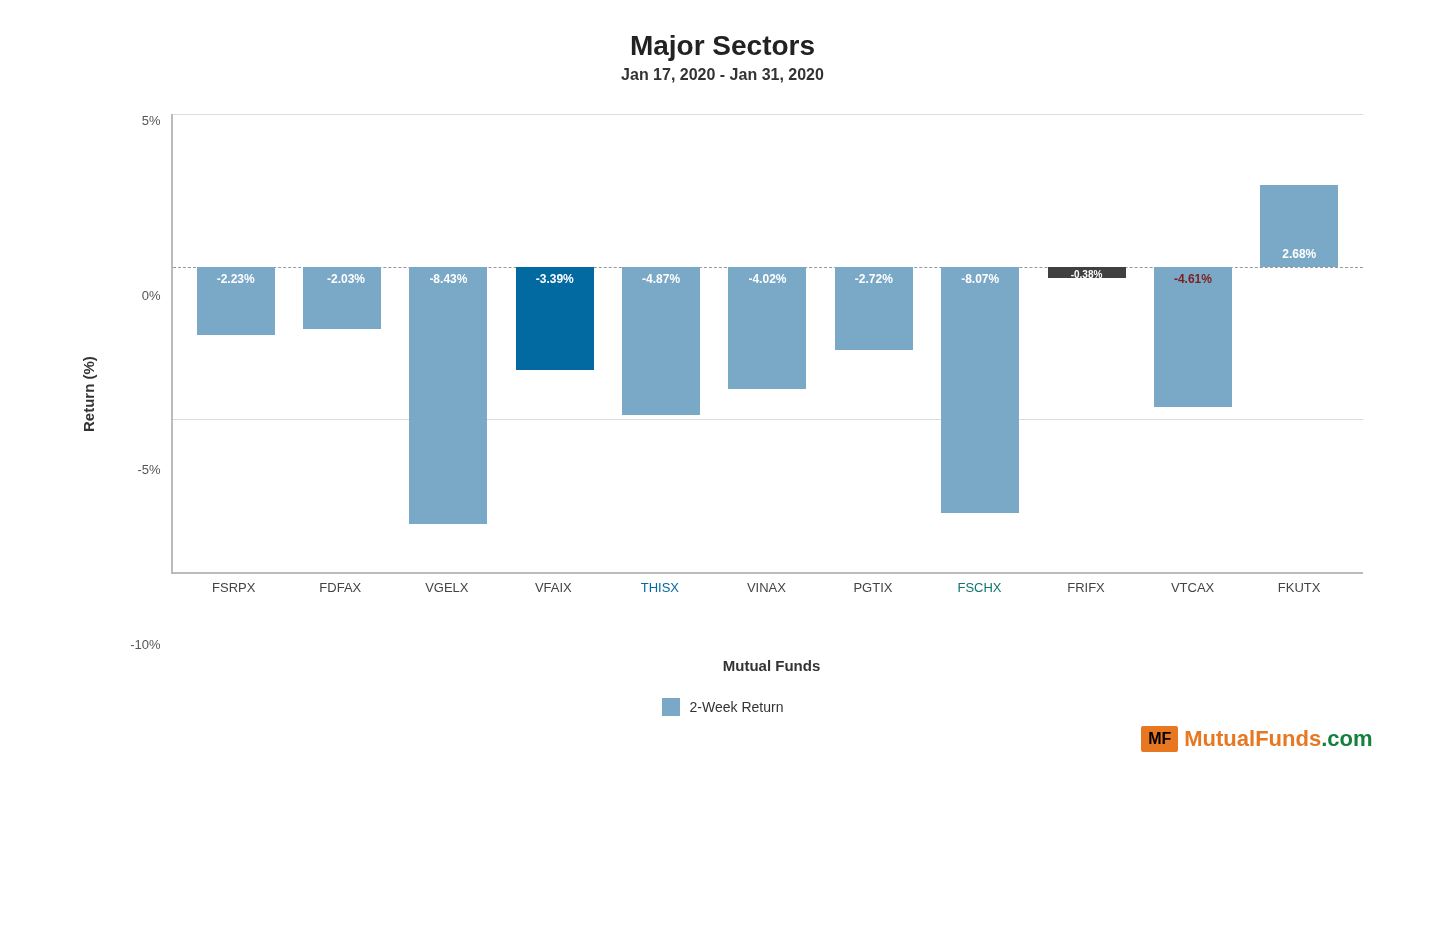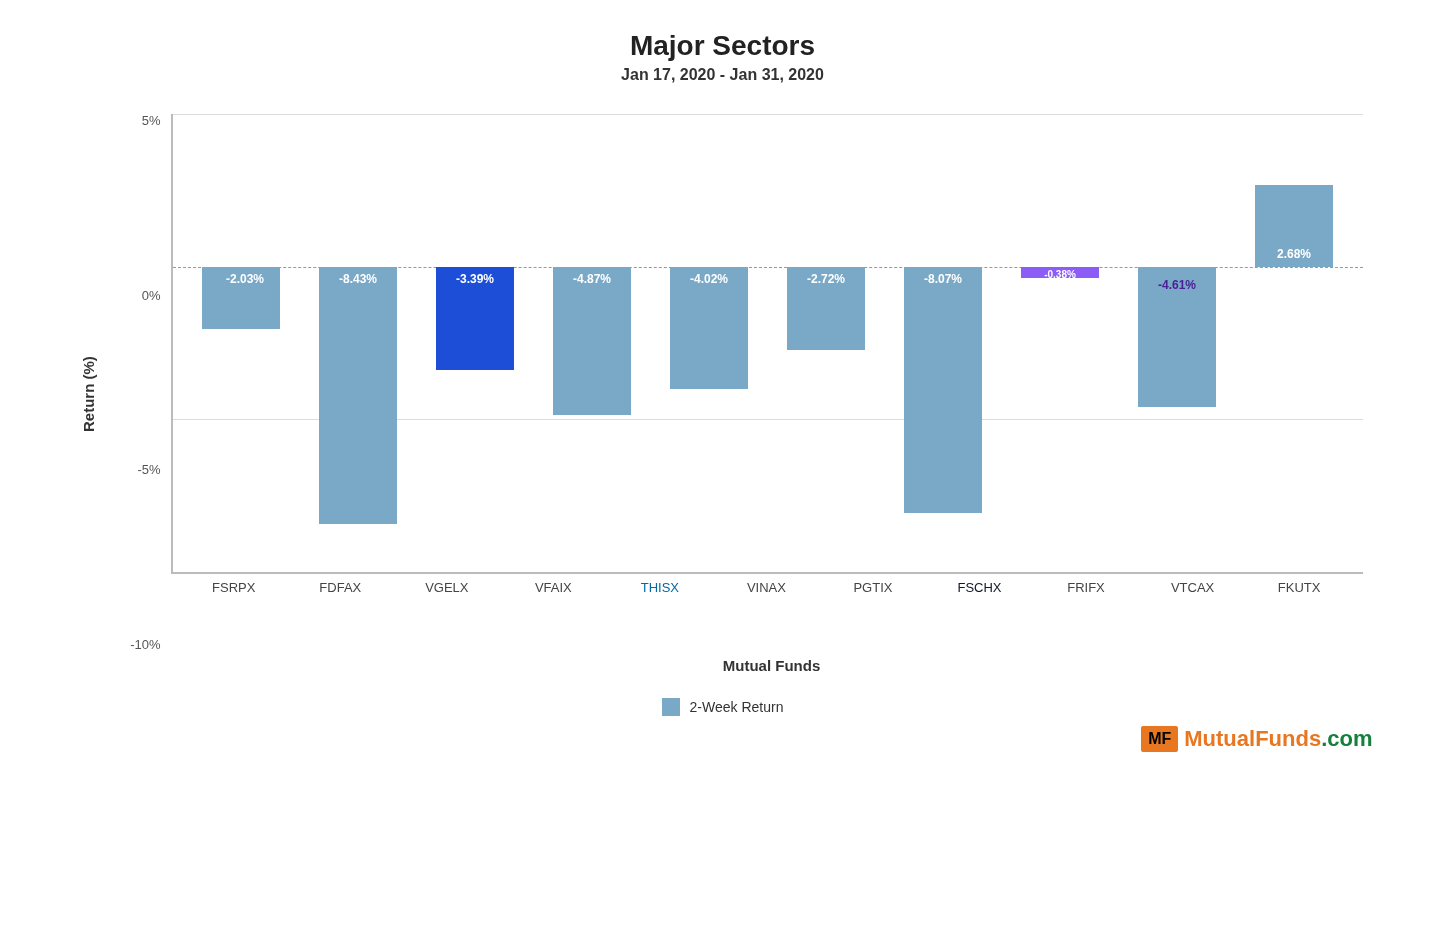--- a/index.html
+++ b/index.html
@@ -122,35 +122,40 @@
       </div>
 
       <div style="position:relative; width:100%; height:460px; border-left:2px solid #bbb; border-bottom:2px solid #bbb;">
 
         <div style="position:absolute; left:0; right:0; top:0%; height:1px; background:#ddd;"></div>
         <div style="position:absolute; left:0; right:0; top:33.33%; height:1px; border-top:1.5px dashed #999;"></div>
         <div style="position:absolute; left:0; right:0; top:66.66%; height:1px; background:#ddd;"></div>
 
         <div style="position:absolute; left:0; right:0; top:0; bottom:0; display:flex; align-items:flex-start; justify-content:space-around; padding:0 10px;">
 
+          <div style="display:flex;flex-direction:column;align-items:center;width:85px;position:relative;height:100%;">
+            <div style="position:absolute; top:33.33%; width:78px; height:14.87%; background:#7aa8c7; display:flex; align-items:flex-start; justify-content:center;">
+              <span style="color:#fff;font-size:12px;font-weight:bold;margin-top:5px;">-2.23%</span>
+            </div>
+          </div>
 
           <div style="display:flex;flex-direction:column;align-items:center;width:85px;position:relative;height:100%;">
             <div style="position:absolute; top:33.33%; width:78px; height:13.53%; background:#7aa8c7; display:flex; align-items:flex-start; justify-content:center;padding-left:8px;">
               <span style="color:#fff;font-size:12px;font-weight:bold;margin-top:5px;">-2.03%</span>
             </div>
           </div>
 
           <div style="display:flex;flex-direction:column;align-items:center;width:85px;position:relative;height:100%;text-decoration:underline;">
             <div style="position:absolute; top:33.33%; width:78px; height:56.2%; background:#7aa8c7; display:flex; align-items:flex-start; justify-content:center;">
               <span style="color:#fff;font-size:12px;font-weight:bold;margin-top:5px;">-8.43%</span>
             </div>
           </div>
 
           <div style="display:flex;flex-direction:column;align-items:center;width:85px;position:relative;height:100%;">
-            <div style="position:absolute; top:33.33%; width:78px; height:22.6%; background:#1d4ed8; display:flex; align-items:flex-start; justify-content:center;">
+            <div style="position:absolute; top:33.33%; width:78px; height:22.6%; background:#0369a1; display:flex; align-items:flex-start; justify-content:center;">
               <span style="color:#fff;font-size:12px;font-weight:bold;margin-top:5px;">-3.39%</span>
             </div>
           </div>
 
           <div style="display:flex;flex-direction:column;align-items:center;width:85px;position:relative;height:100%;">
             <div style="position:absolute; top:33.33%; width:78px; height:32.47%; background:#7aa8c7; display:flex; align-items:flex-start; justify-content:center;">
               <span style="color:#fff;font-size:12px;font-weight:bold;margin-top:5px;">-4.87%</span>
             </div>
           </div>
 
@@ -166,49 +171,49 @@
             </div>
           </div>
 
           <div style="display:flex;flex-direction:column;align-items:center;width:85px;position:relative;height:100%;">
             <div style="position:absolute; top:33.33%; width:78px; height:53.8%; background:#7aa8c7; display:flex; align-items:flex-start; justify-content:center;">
               <span style="color:#fff;font-size:12px;font-weight:bold;margin-top:5px;">-8.07%</span>
             </div>
           </div>
 
           <div style="display:flex;flex-direction:column;align-items:center;width:85px;position:relative;height:100%;">
-            <div style="position:absolute; top:33.33%; width:78px; height:2.53%; background:#8b5cf6; display:flex; align-items:flex-start; justify-content:center;">
+            <div style="position:absolute; top:33.33%; width:78px; height:2.53%; background:#404040; display:flex; align-items:flex-start; justify-content:center;">
               <span style="color:#fff;font-size:10px;font-weight:bold;margin-top:2px;">-0.38%</span>
             </div>
           </div>
 
           <div style="display:flex;flex-direction:column;align-items:center;width:85px;position:relative;height:100%;">
             <div style="position:absolute; top:33.33%; width:78px; height:30.73%; background:#7aa8c7; display:flex; align-items:flex-start; justify-content:center;">
-              <span style="color:#4c1d95;font-size:12px;font-weight:bold;margin-top:11px;">-4.61%</span>
+              <span style="color:#7f1d1d;font-size:12px;font-weight:bold;margin-top:5px;">-4.61%</span>
             </div>
           </div>
 
           <div style="display:flex;flex-direction:column;align-items:center;width:85px;position:relative;height:100%;">
             <div style="position:absolute; top:15.46%; width:78px; height:17.87%; background:#7aa8c7; display:flex; align-items:flex-end; justify-content:center;">
               <span style="color:#fff;font-size:12px;font-weight:bold;margin-bottom:6px;">2.68%</span>
             </div>
           </div>
 
         </div>
       </div>
 
       <div style="display:flex;justify-content:space-around;padding:6px 10px 0;margin-left:0;">
         <div style="width:85px;text-align:center;font-size:13px;color:#444;">FSRPX</div>
         <div style="width:85px;text-align:center;font-size:13px;color:#444;">FDFAX</div>
         <div style="width:85px;text-align:center;font-size:13px;color:#444;">VGELX</div>
         <div style="width:85px;text-align:center;font-size:13px;color:#444;">VFAIX</div>
         <div style="width:85px;text-align:center;font-size:13px;color:#0369a1;">THISX</div>
         <div style="width:85px;text-align:center;font-size:13px;color:#444;">VINAX</div>
         <div style="width:85px;text-align:center;font-size:13px;color:#444;">PGTIX</div>
-        <div style="width:85px;text-align:center;font-size:13px;color:#0f172a;">FSCHX</div>
+        <div style="width:85px;text-align:center;font-size:13px;color:#0f766e;">FSCHX</div>
         <div style="width:85px;text-align:center;font-size:13px;color:#444;">FRIFX</div>
         <div style="width:85px;text-align:center;font-size:13px;color:#444;">VTCAX</div>
         <div style="width:85px;text-align:center;font-size:13px;color:#444;">FKUTX</div>
       </div>
     </div>
 
     <div style="text-align:center;font-size:15px;font-weight:bold;color:#333;margin-top:6px;margin-left:60px;">Mutual Funds</div>
   </div>
 </div>
 

